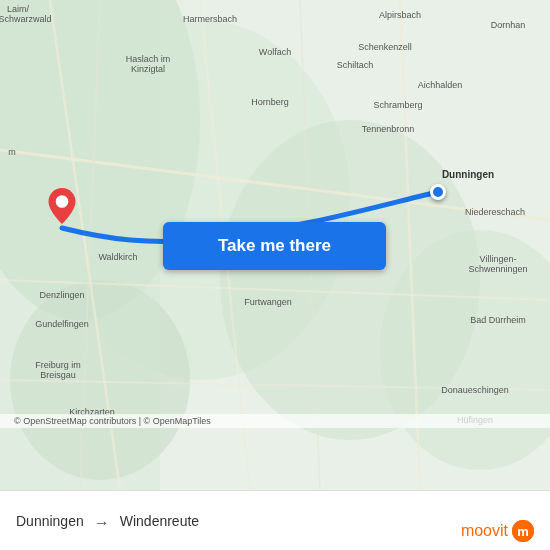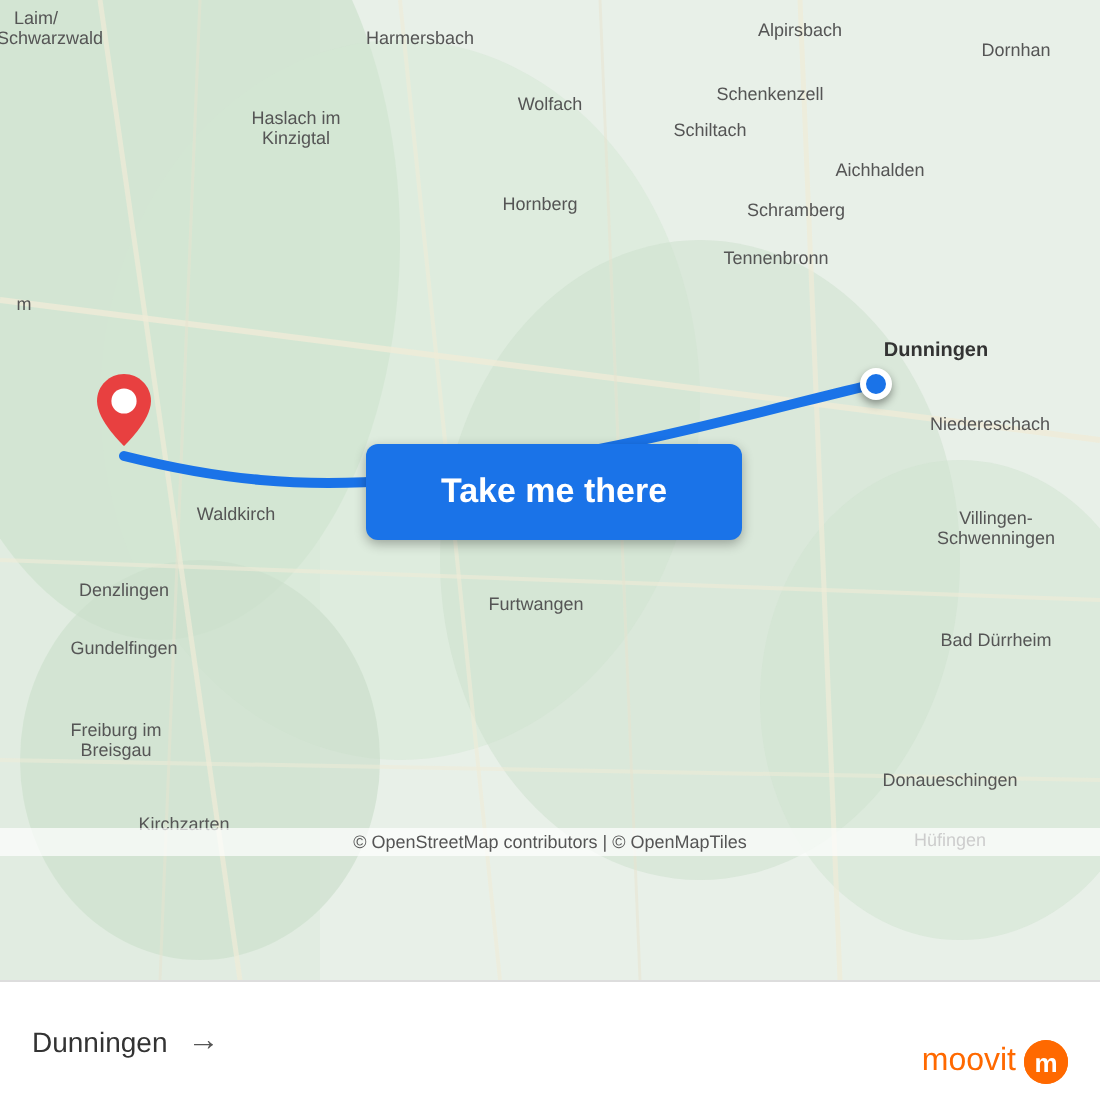--- a/index.html
+++ b/index.html
@@ -21,34 +21,33 @@
 
     #map-svg {
       width: 100%;
       height: 100%;
     }
 
     #take-me-there-btn {
       position: absolute;
       top: 222px;
       left: 163px;
-      width: 188px;
+      width: 223px;
       height: 48px;
       background-color: #1a73e8;
       color: white;
       border: none;
       border-radius: 6px;
       font-size: 17px;
       font-weight: bold;
       cursor: pointer;
       display: flex;
       align-items: center;
       justify-content: center;
       box-shadow: 0 2px 6px rgba(0,0,0,0.3);
-      margin-left: 20px;
     }
 
     
     .origin-marker {
       position: absolute;
       width: 16px;
       height: 16px;
       background-color: #1a73e8;
       border: 3px solid white;
       border-radius: 50%;
@@ -136,22 +135,22 @@
     }
 
     #attribution {
       position: absolute;
       bottom: 62px;
       left: 0;
       width: 100%;
       background: rgba(255,255,255,0.7);
       font-size: 9px;
       color: #555;
-      padding: 2px 2px;
-      text-align: center;
+      padding: 2px 14px;
+      text-align: left;
     }
   </style>
 </head>
 <body>
 
 <div id="map-container">
   
   <svg id="map-svg" viewBox="0 0 550 490" xmlns="http://www.w3.org/2000/svg">
 
     <rect width="550" height="490" fill="#e8f0e8"></rect>
@@ -222,20 +221,21 @@
   
   <div id="attribution">
     <span>© OpenStreetMap contributors | © OpenMapTiles</span>
   </div>
 </div>
 
 <div id="bottom-bar">
   <div id="route-info">
     <span id="origin-label">Dunningen</span>
     <span id="arrow-icon">→</span>
+    <span id="dest-label">Windenreute</span>
   </div>
   <div id="moovit-logo">
     <span id="moovit-text">moovit</span>
     <div id="moovit-icon">
       <svg width="22" height="22" viewBox="0 0 22 22" xmlns="http://www.w3.org/2000/svg">
         <circle cx="11" cy="11" r="11" fill="#ff6900"></circle>
         <text x="11" y="16" font-size="13" font-weight="bold" fill="white" text-anchor="middle" font-family="Arial">m</text>
       </svg>
     </div>
   </div>

